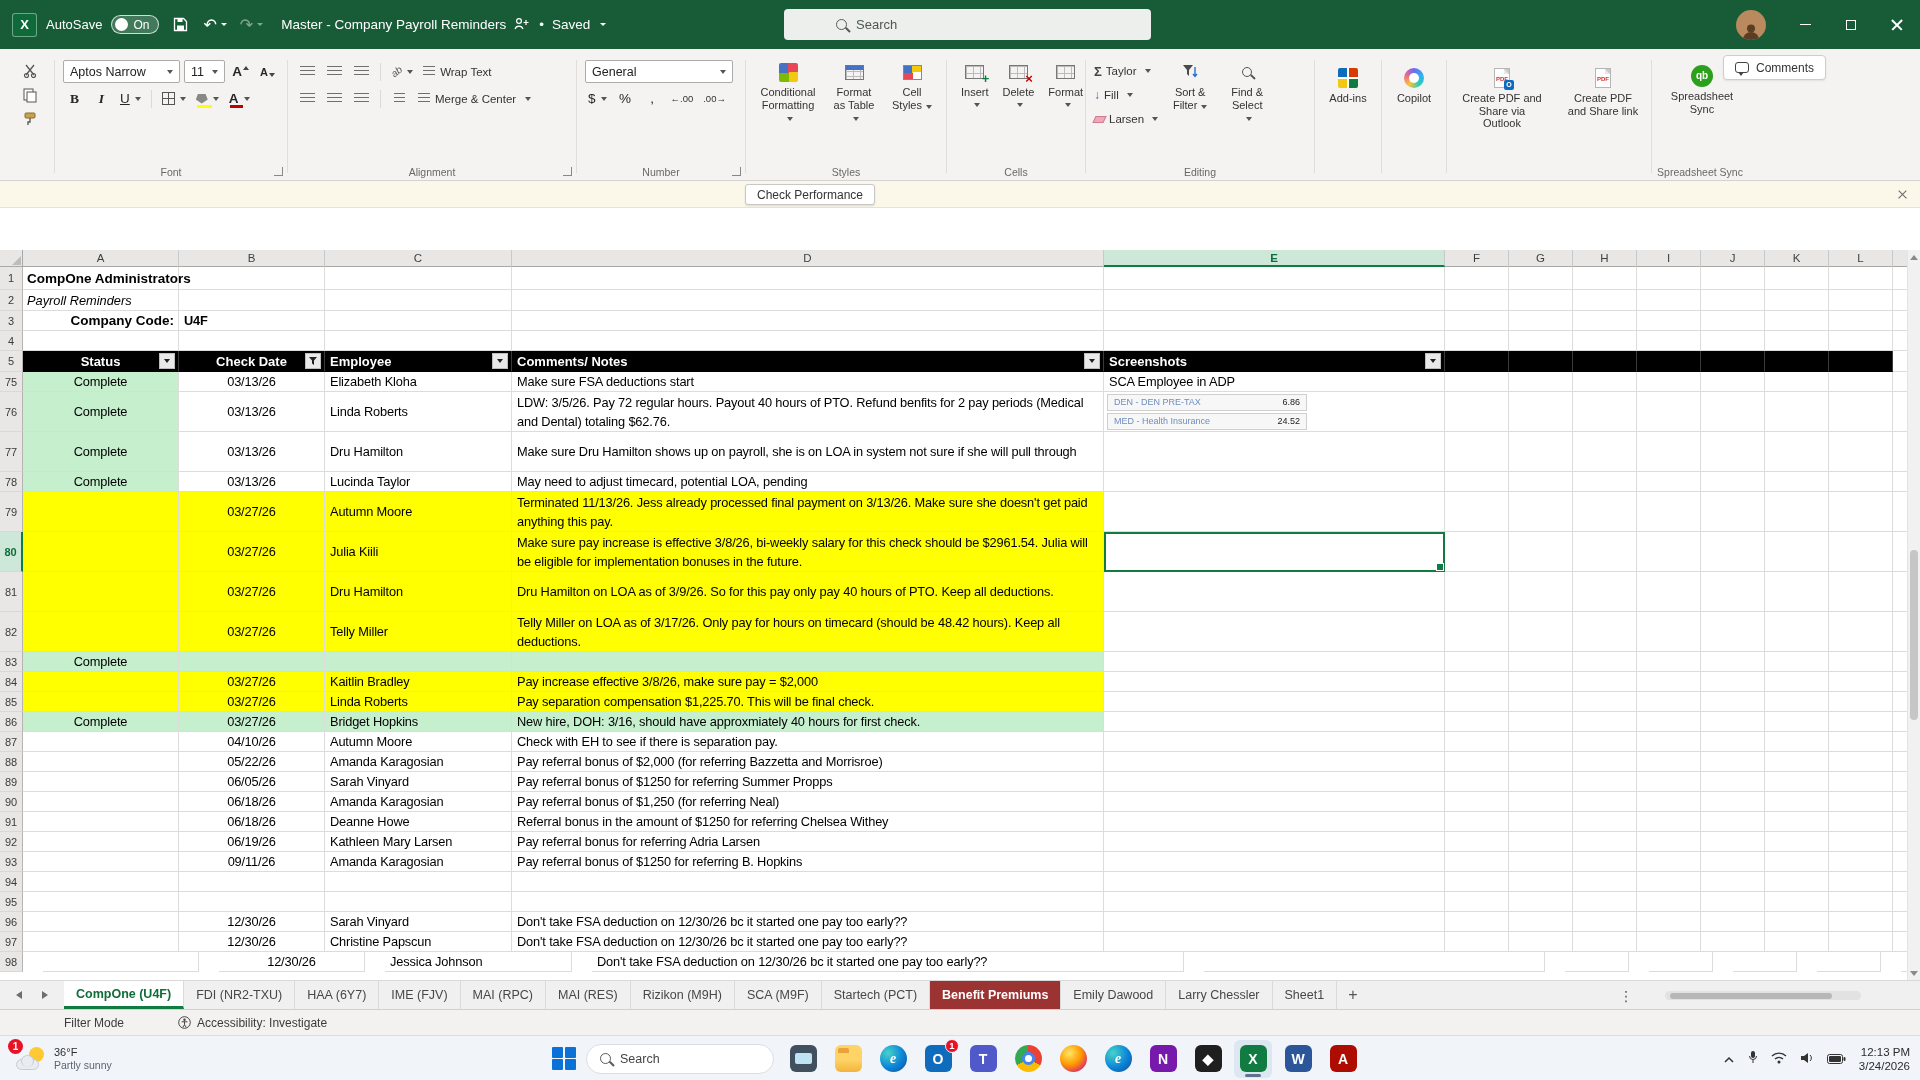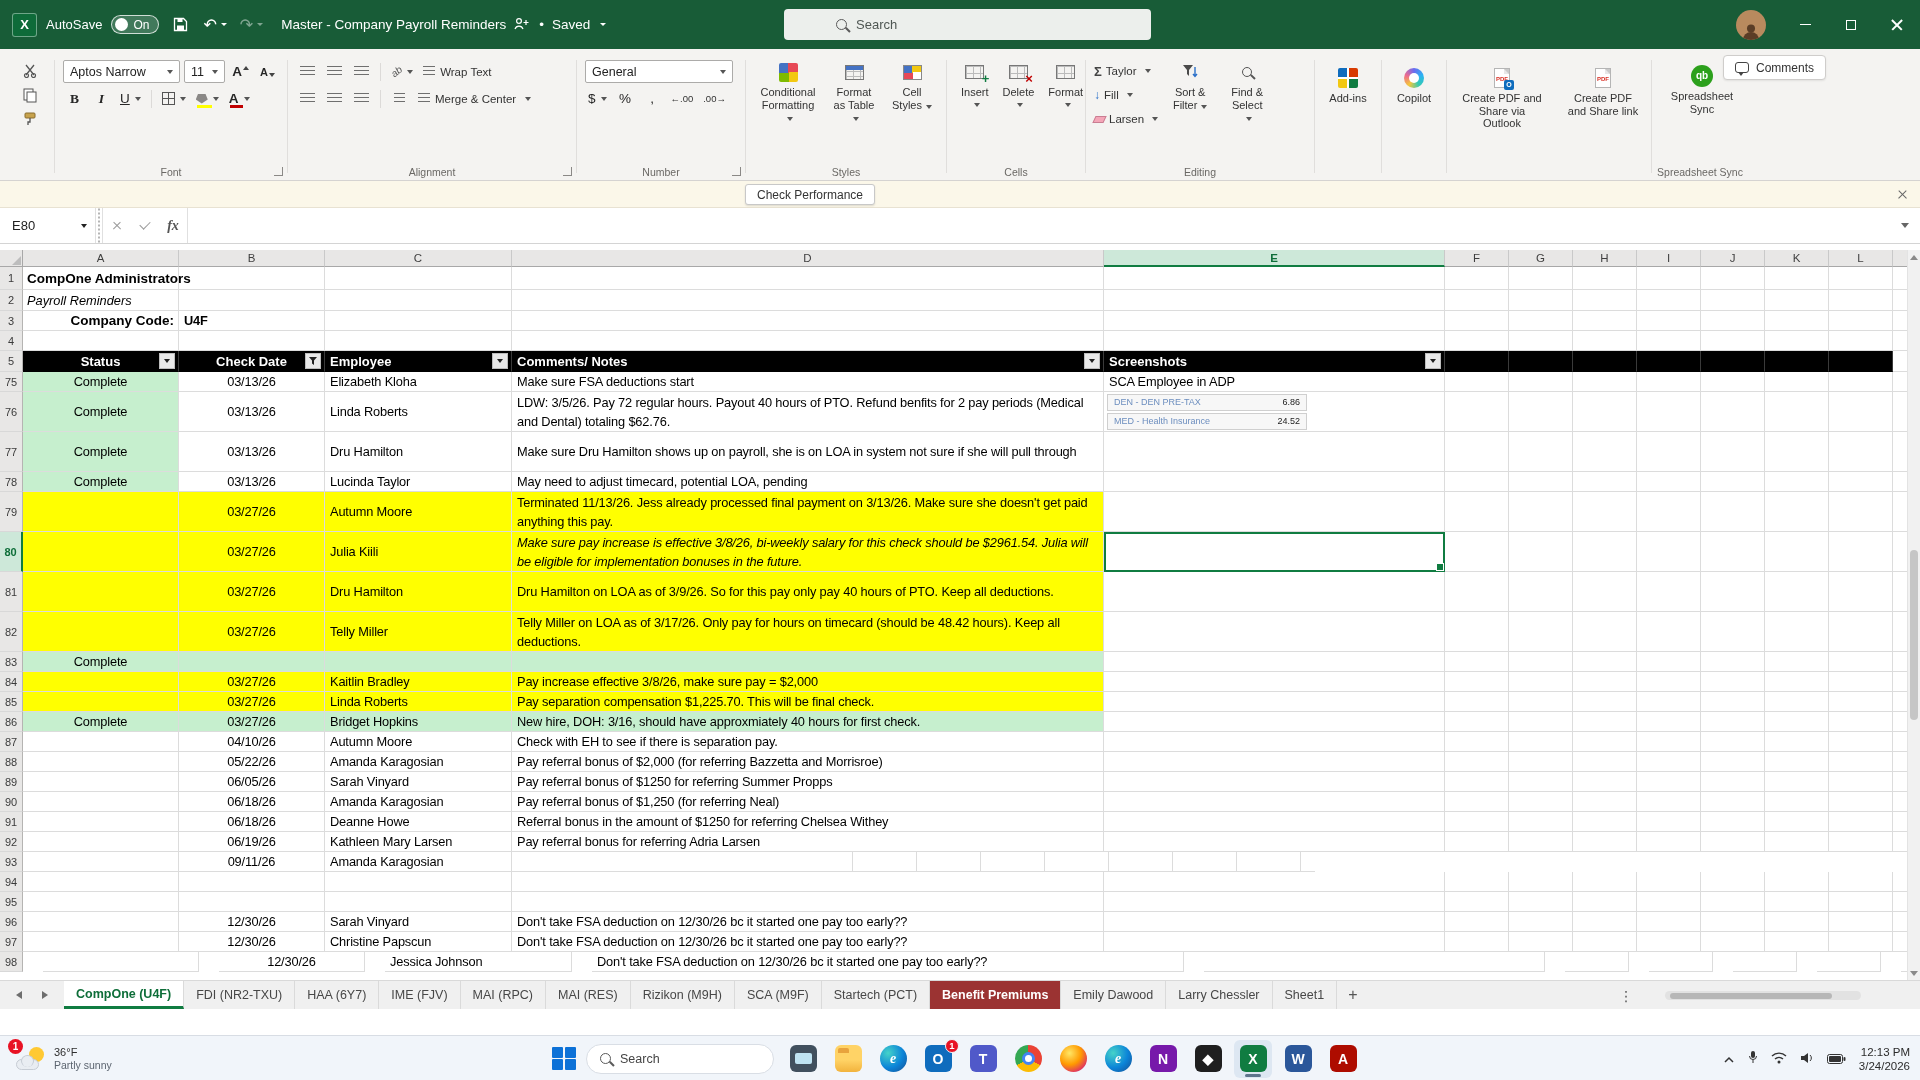--- a/index.html
+++ b/index.html
@@ -571,34 +571,20 @@
   <div class="comments-chip">
     <span class="cbico"></span>
     <span>Comments</span>
   </div>
 
   <div class="messagebar">
     <div class="perfchip">Check Performance</div>
     <div class="mbclose"></div>
   </div>
 
-  <div class="fbar">
-    <div class="namebox">
-        <span>E80</span>
-        <span class="dn"></span>
-      </div>
-    <div class="fdots"></div>
-    <div class="fbtn fcx"></div>
-    <div class="fbtn fck"></div>
-    <div class="fbtn fx">fx</div>
-    <div class="finput"></div>
-    <div class="fexp">
-        <span class="dgray"></span>
-      </div>
-  </div>
 
   <div class="grid" id="grid">
       <div class="grow ghrow">
         <div class="gcorner"></div>
         <div class="ghc" style="width: 156px;">A</div>
         <div class="ghc" style="width: 146px;">B</div>
         <div class="ghc" style="width: 187px;">C</div>
         <div class="ghc" style="width: 592px;">D</div>
         <div class="ghc sel" style="width: 341px;">E</div>
         <div class="ghc" style="width: 64px;">F</div>
@@ -858,21 +844,21 @@
       </div>
       <div class="grow" style="height: 40px;">
         <div class="gut selg">80</div>
         <div class="gc ca fy" style="width: 156px;"></div>
         <div class="gc cb fy" style="width: 146px;">
           <div class="ct">03/27/26</div>
         </div>
         <div class="gc cc fy" style="width: 187px;">
           <div class="ct">Julia Kiili</div>
         </div>
-        <div class="gc cd fy" style="width: 592px; font-style: italic;">
+        <div class="gc cd fy" style="width: 592px;">
           <div class="ct wrap">Make sure pay increase is effective 3/8/26, bi-weekly salary for this check should be $2961.54. Julia will be eligible for implementation bonuses in the future.</div>
         </div>
         <div class="gc ce selcell" style="width: 341px;"></div>
         <div class="gc" style="width: 64px;"></div>
         <div class="gc" style="width: 64px;"></div>
         <div class="gc" style="width: 64px;"></div>
         <div class="gc" style="width: 64px;"></div>
         <div class="gc" style="width: 64px;"></div>
         <div class="gc" style="width: 64px;"></div>
         <div class="gc" style="width: 64px;"></div>
@@ -1141,20 +1127,23 @@
         <div class="gcf"></div>
       </div>
       <div class="grow" style="height: 20px;">
         <div class="gut">93</div>
         <div class="gc ca" style="width: 156px;"></div>
         <div class="gc cb" style="width: 146px;">
           <div class="ct">09/11/26</div>
         </div>
         <div class="gc cc" style="width: 187px;">
           <div class="ct">Amanda Karagosian</div>
+        </div>
+        <div class="gc cd" style="width: 592px;">
+          <div class="ct">Pay referral bonus of $1250 for referring B. Hopkins</div>
         </div>
         <div class="gc ce" style="width: 341px;"></div>
         <div class="gc" style="width: 64px;"></div>
         <div class="gc" style="width: 64px;"></div>
         <div class="gc" style="width: 64px;"></div>
         <div class="gc" style="width: 64px;"></div>
         <div class="gc" style="width: 64px;"></div>
         <div class="gc" style="width: 64px;"></div>
         <div class="gc" style="width: 64px;"></div>
         <div class="gcf"></div>
@@ -1289,20 +1278,31 @@
         <div class="tab">Larry Chessler</div>
         <div class="tab">Sheet1</div>
       </div>
     <div class="addtab">+</div>
     <div class="kebab">⋮</div>
     <div class="hscroll">
         <div class="hthumb"></div>
       </div>
   </div>
 
+  <div class="statusbar">
+    <span class="smode">Filter Mode</span>
+    <span class="sacc">
+      <svg width="13" height="13" viewBox="0 0 13 13">
+          <circle cx="6.5" cy="6.5" r="5.8" fill="none" stroke="#444"></circle>
+          <circle cx="6.5" cy="3.8" r="1.2" fill="#444"></circle>
+          <path d="M3.6 5.8 h5.8 M6.5 5.8 v3 M6.5 8.8 l-1.7 2.4 M6.5 8.8 l1.7 2.4" stroke="#444" fill="none"></path>
+        </svg>
+      <span>Accessibility: Investigate</span>
+    </span>
+  </div>
 
   <div class="taskbar">
     <div class="tbweather">
       <span class="wbadge">1</span>
       <span class="wicon">
           <span class="wsun"></span>
           <span class="wcloud"></span>
         </span>
       <span class="wtext">
         <div>36°F</div>

